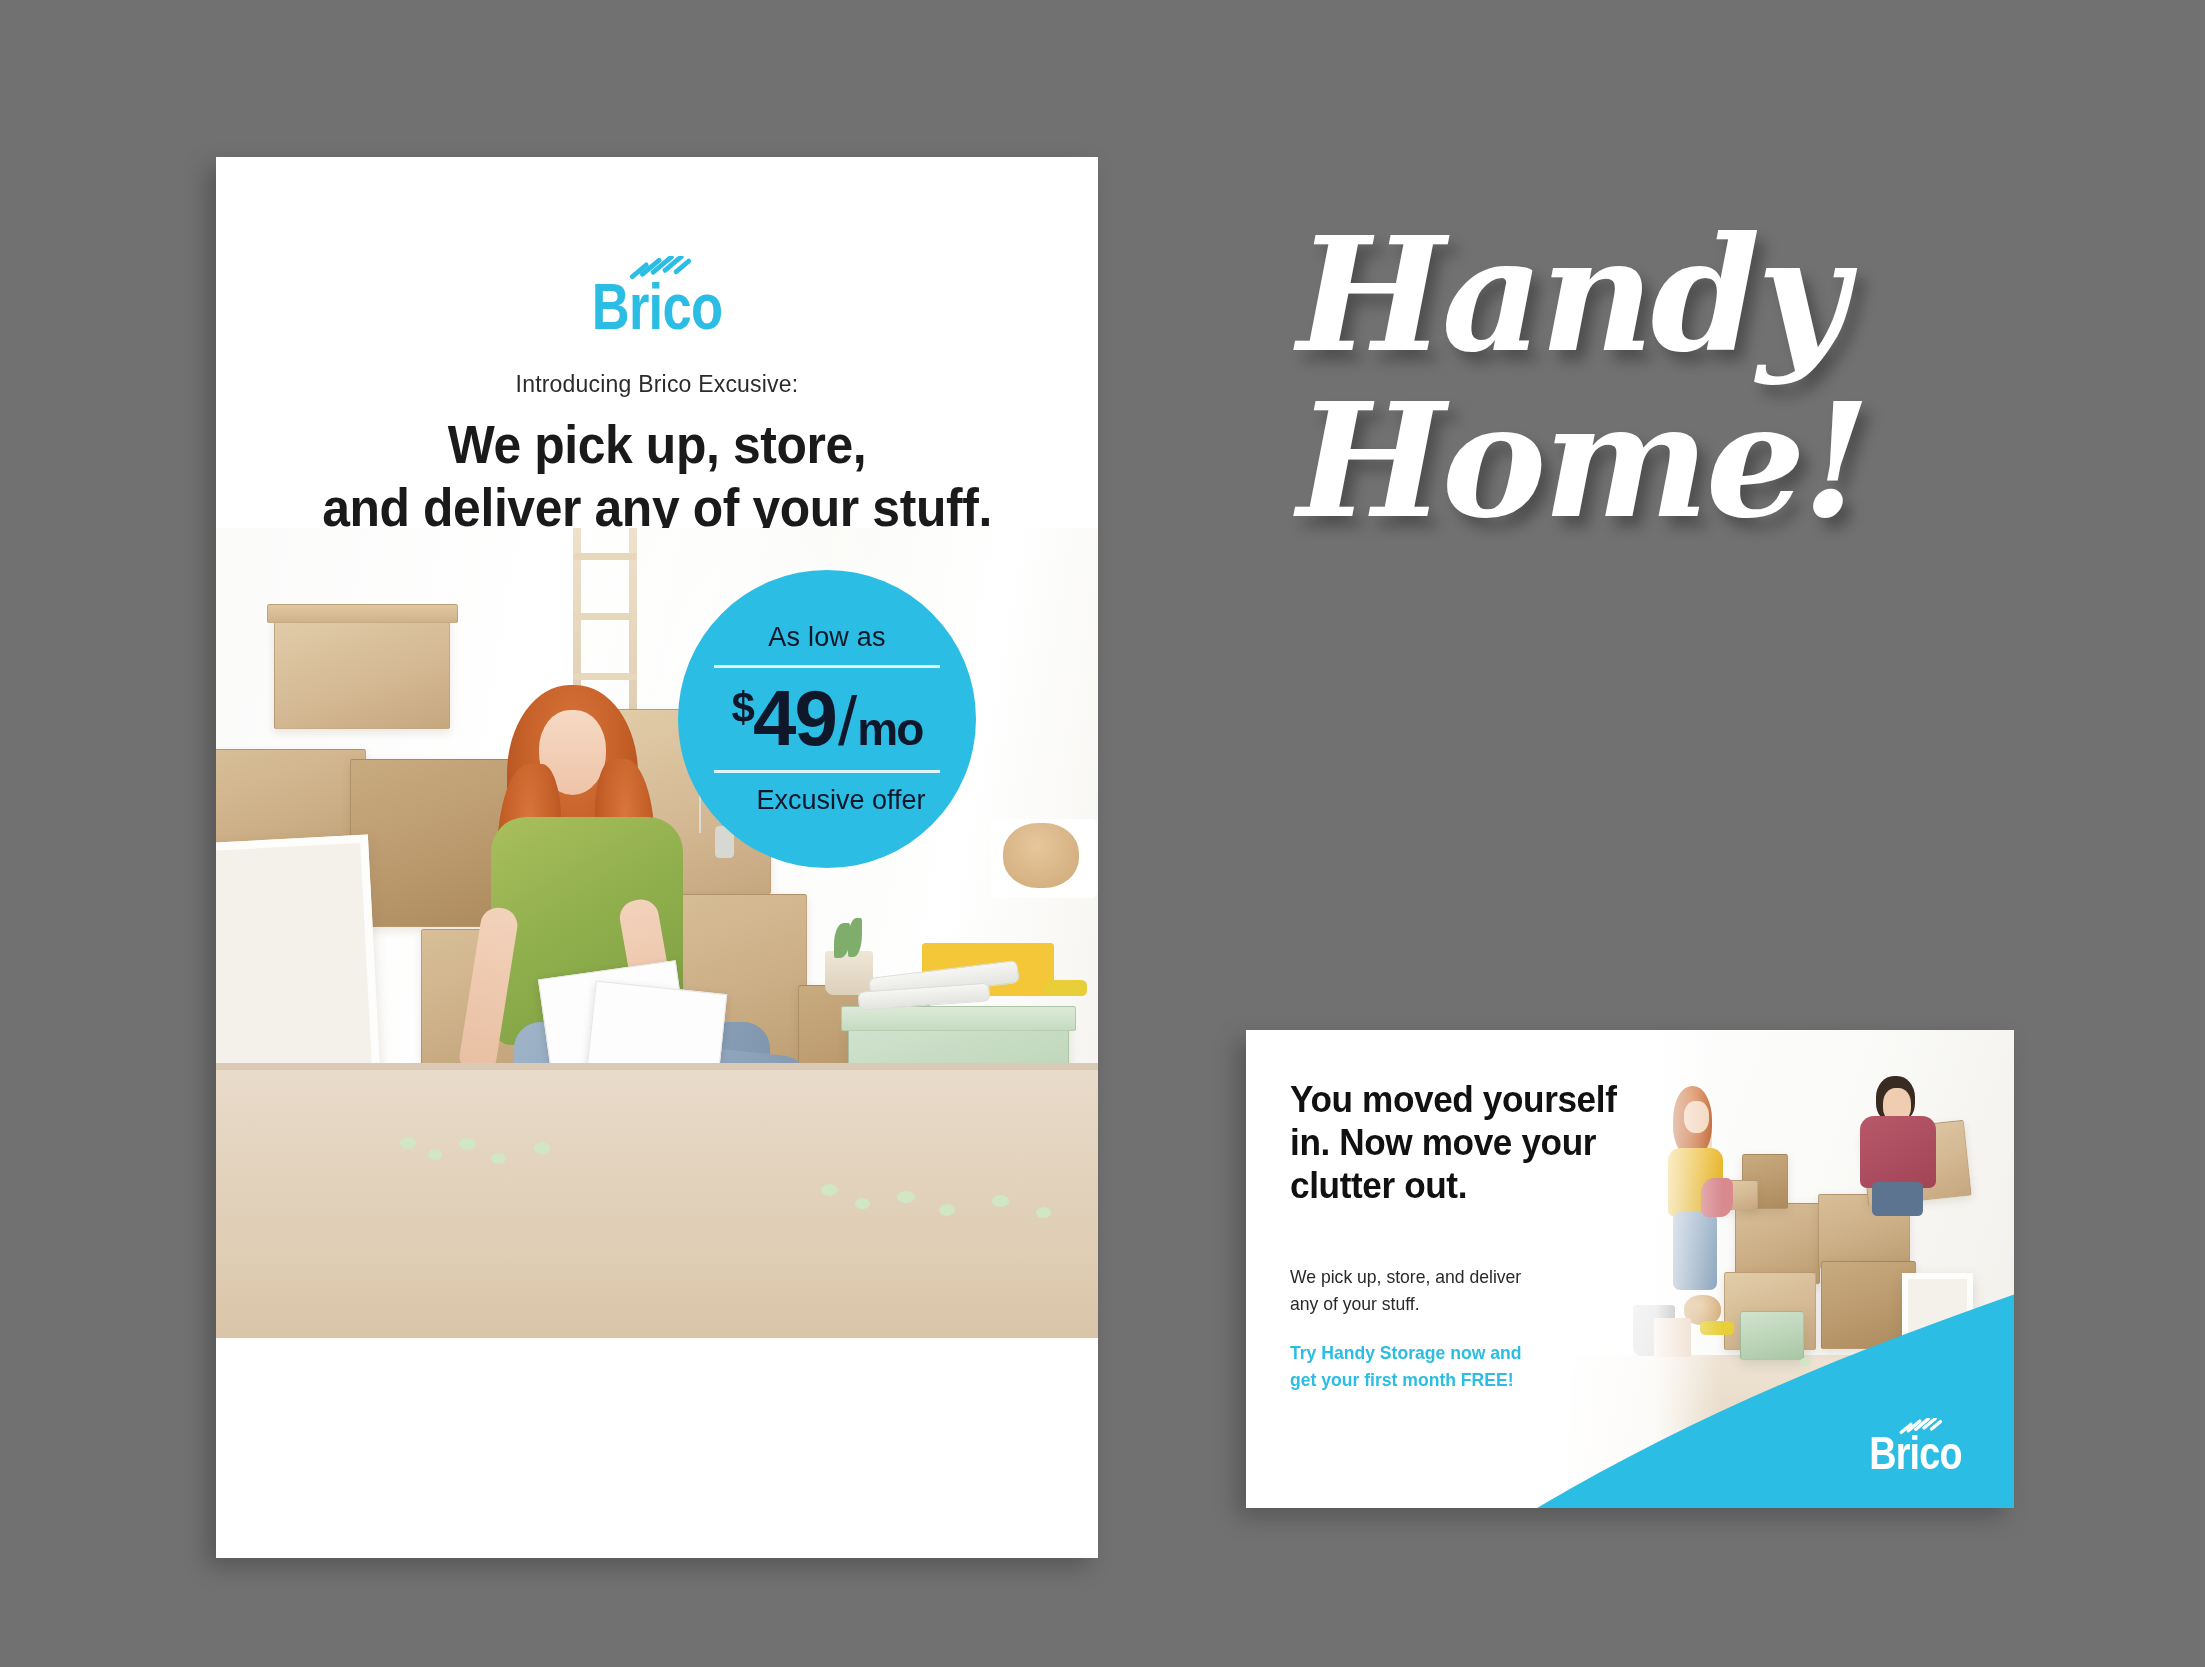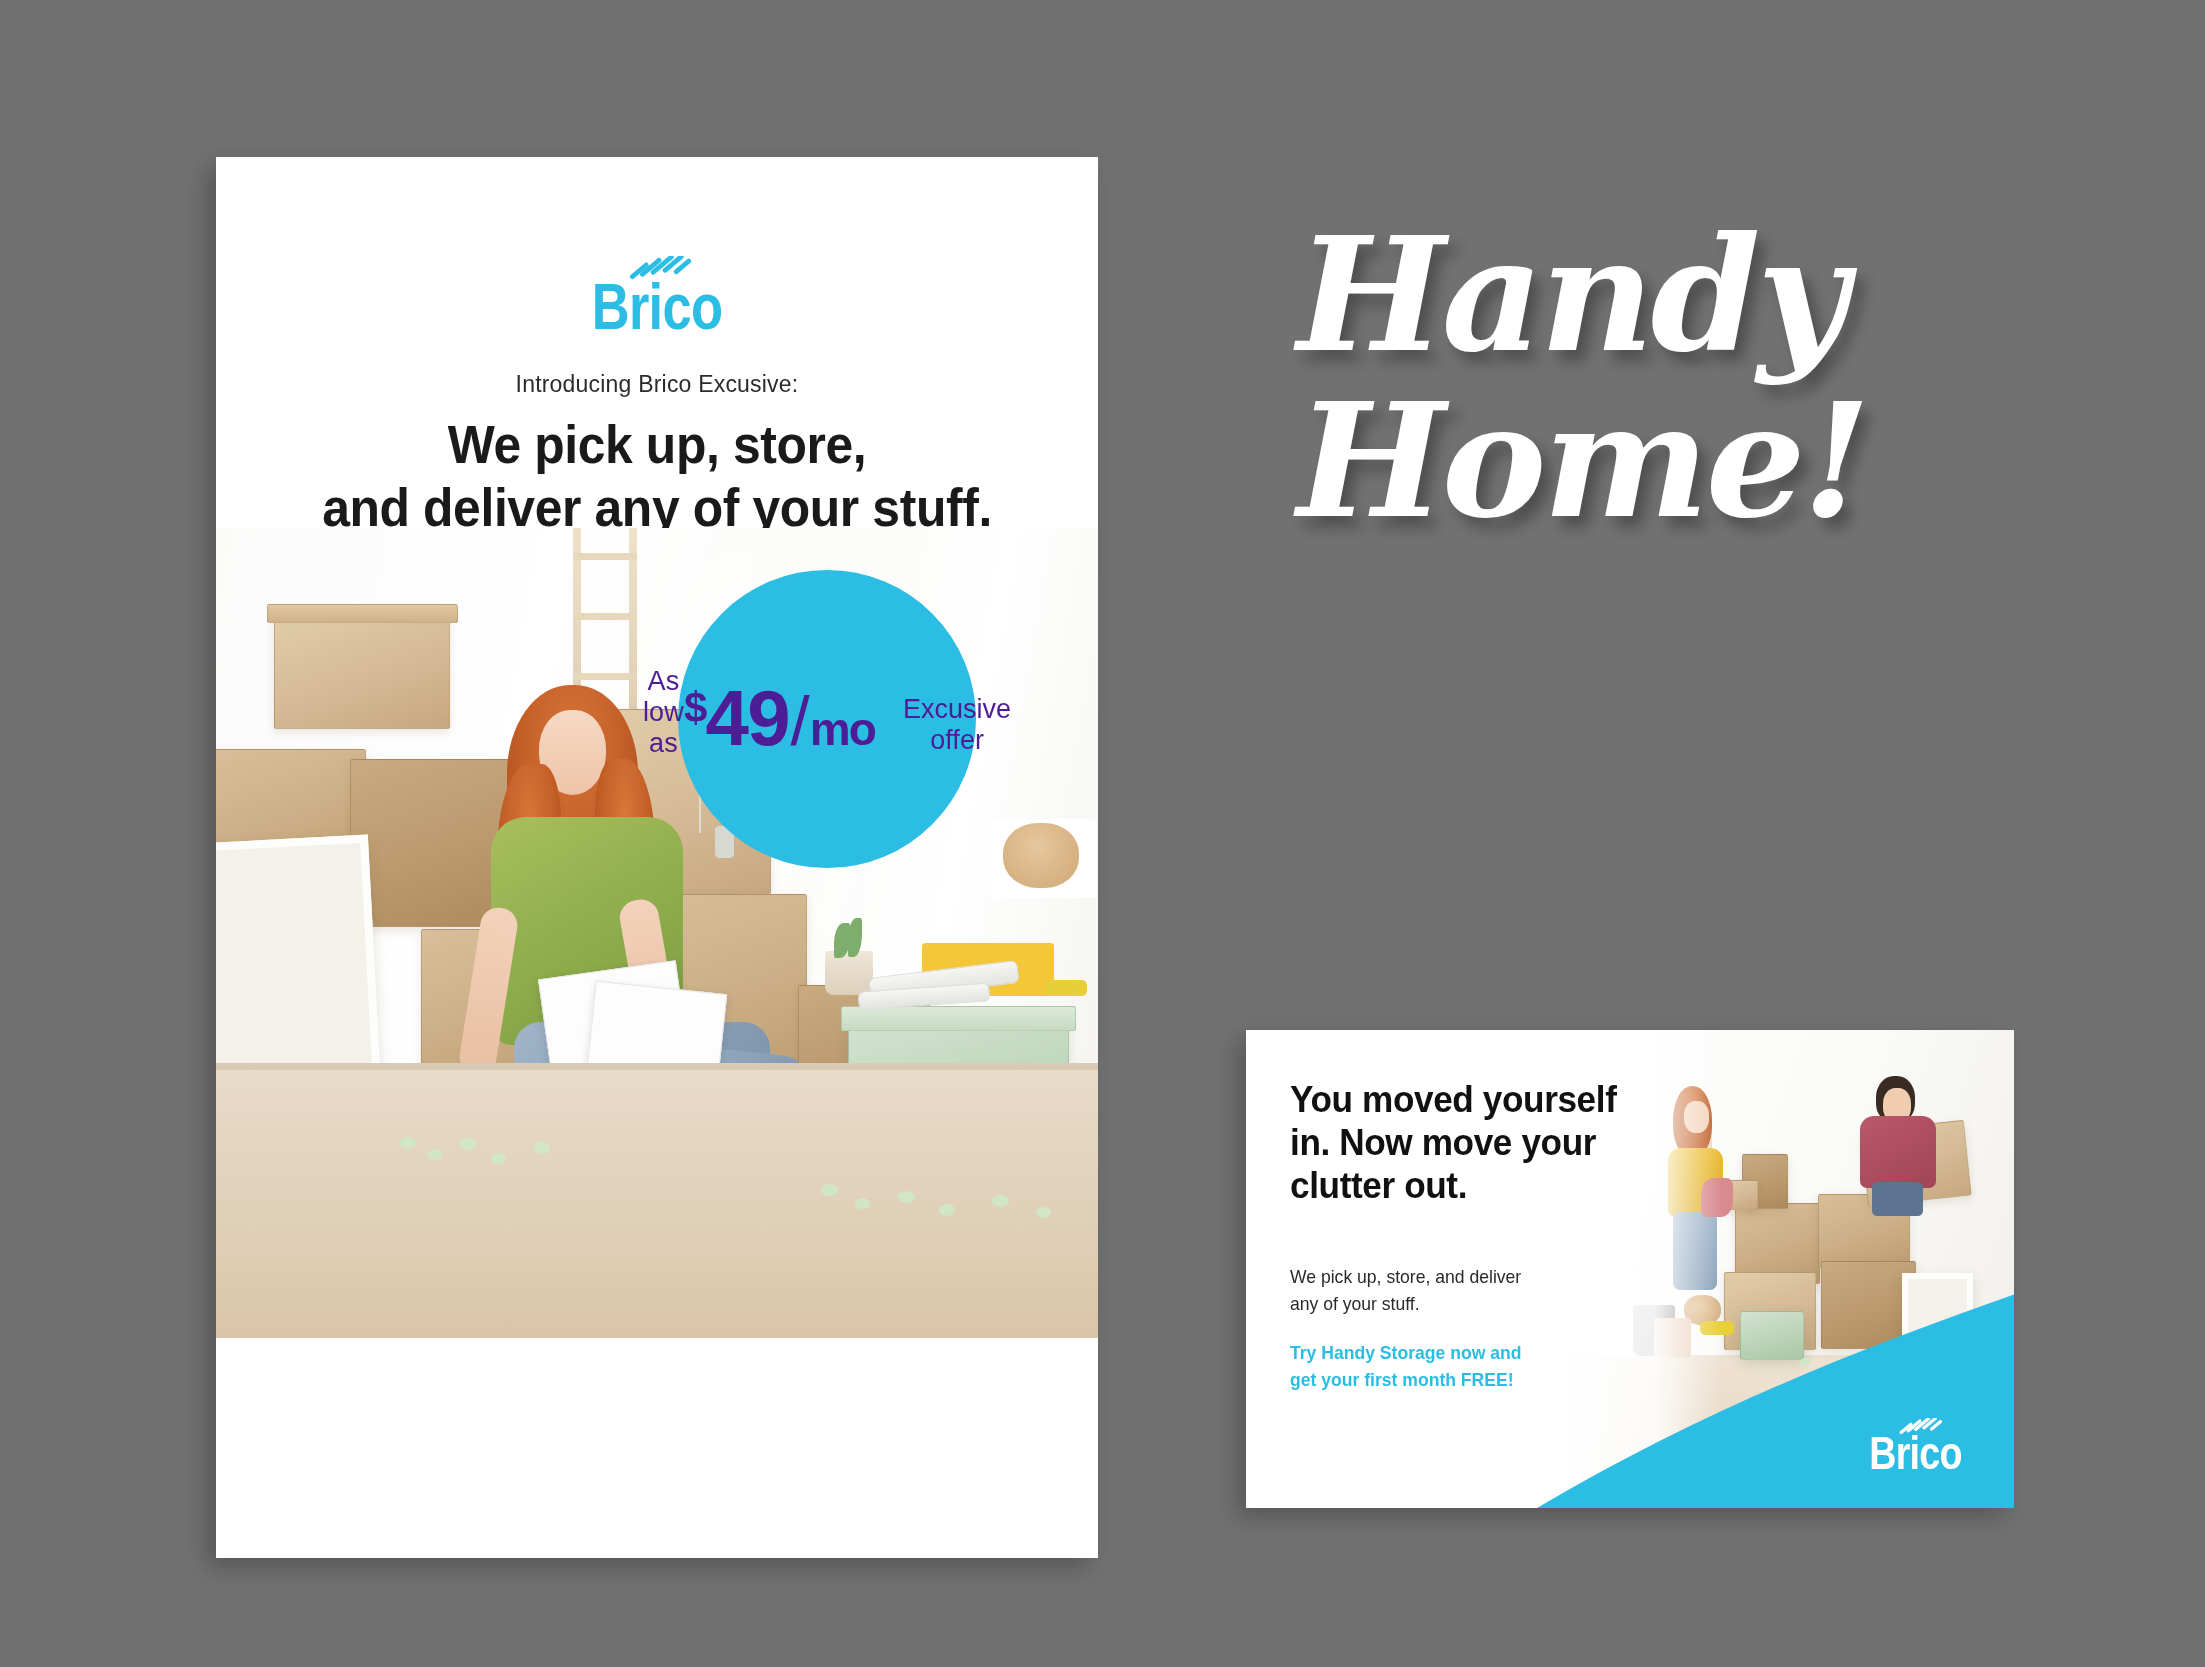--- a/index.html
+++ b/index.html
@@ -134,23 +134,23 @@
   .roll { background:linear-gradient(#f6f6f4,#e3e3df); border-radius:7px; border:0.9px solid #ddd; }
   .cord { border-left:2.6px solid #dcdcd6; border-radius:0 0 17.6px 0; }
 
   
   .badge {
     position:absolute;
     left:462px; top:413px;
     width:298px; height:298px;
     border-radius:50%;
     background:#2BBDE4;
-    display:flex; flex-direction:row;
+    display:flex; flex-direction:column;
     align-items:center; justify-content:center;
-    color:#4c1d95; text-align:center;
+    color:#0f172a; text-align:center;
     z-index:6;
   }
   .badge .b-top { font-size:27px; font-weight:400; letter-spacing:0.2px; margin-bottom:12.4px; }
   .badge .b-rule { width:226px; height:2.6px; background:rgba(255,255,255,.85); }
   .badge .b-price {
     font-size:78px; font-weight:700; line-height:1.06;
     padding:8.8px 0 10.6px; letter-spacing:-1.8px;
     display:flex; align-items:baseline; justify-content:center;
   }
   .badge .b-price .cur { font-size:42px; font-weight:700; align-self:flex-start; margin-top:8.8px; }

